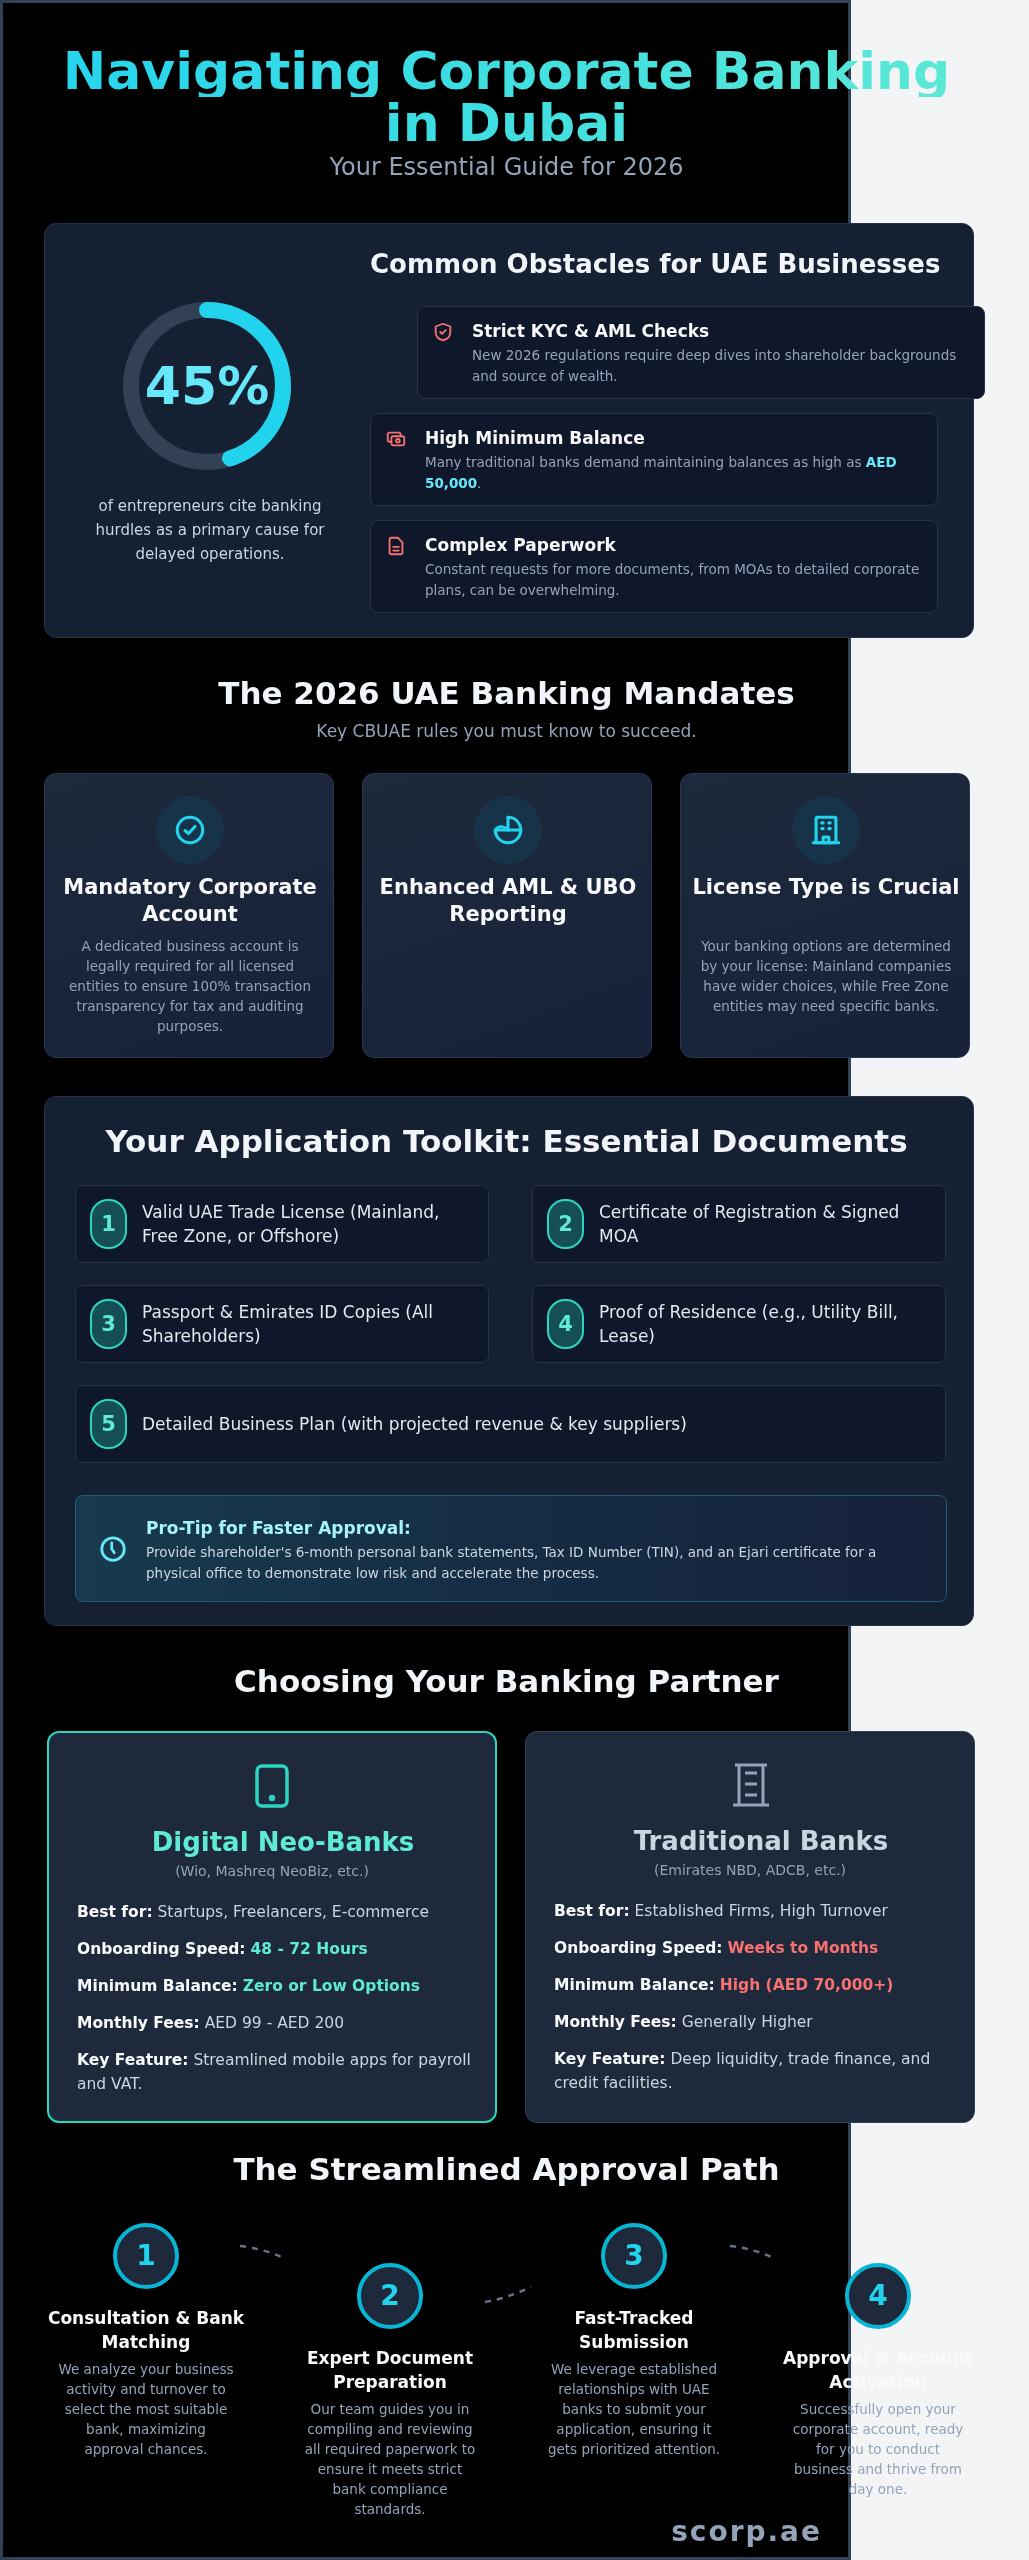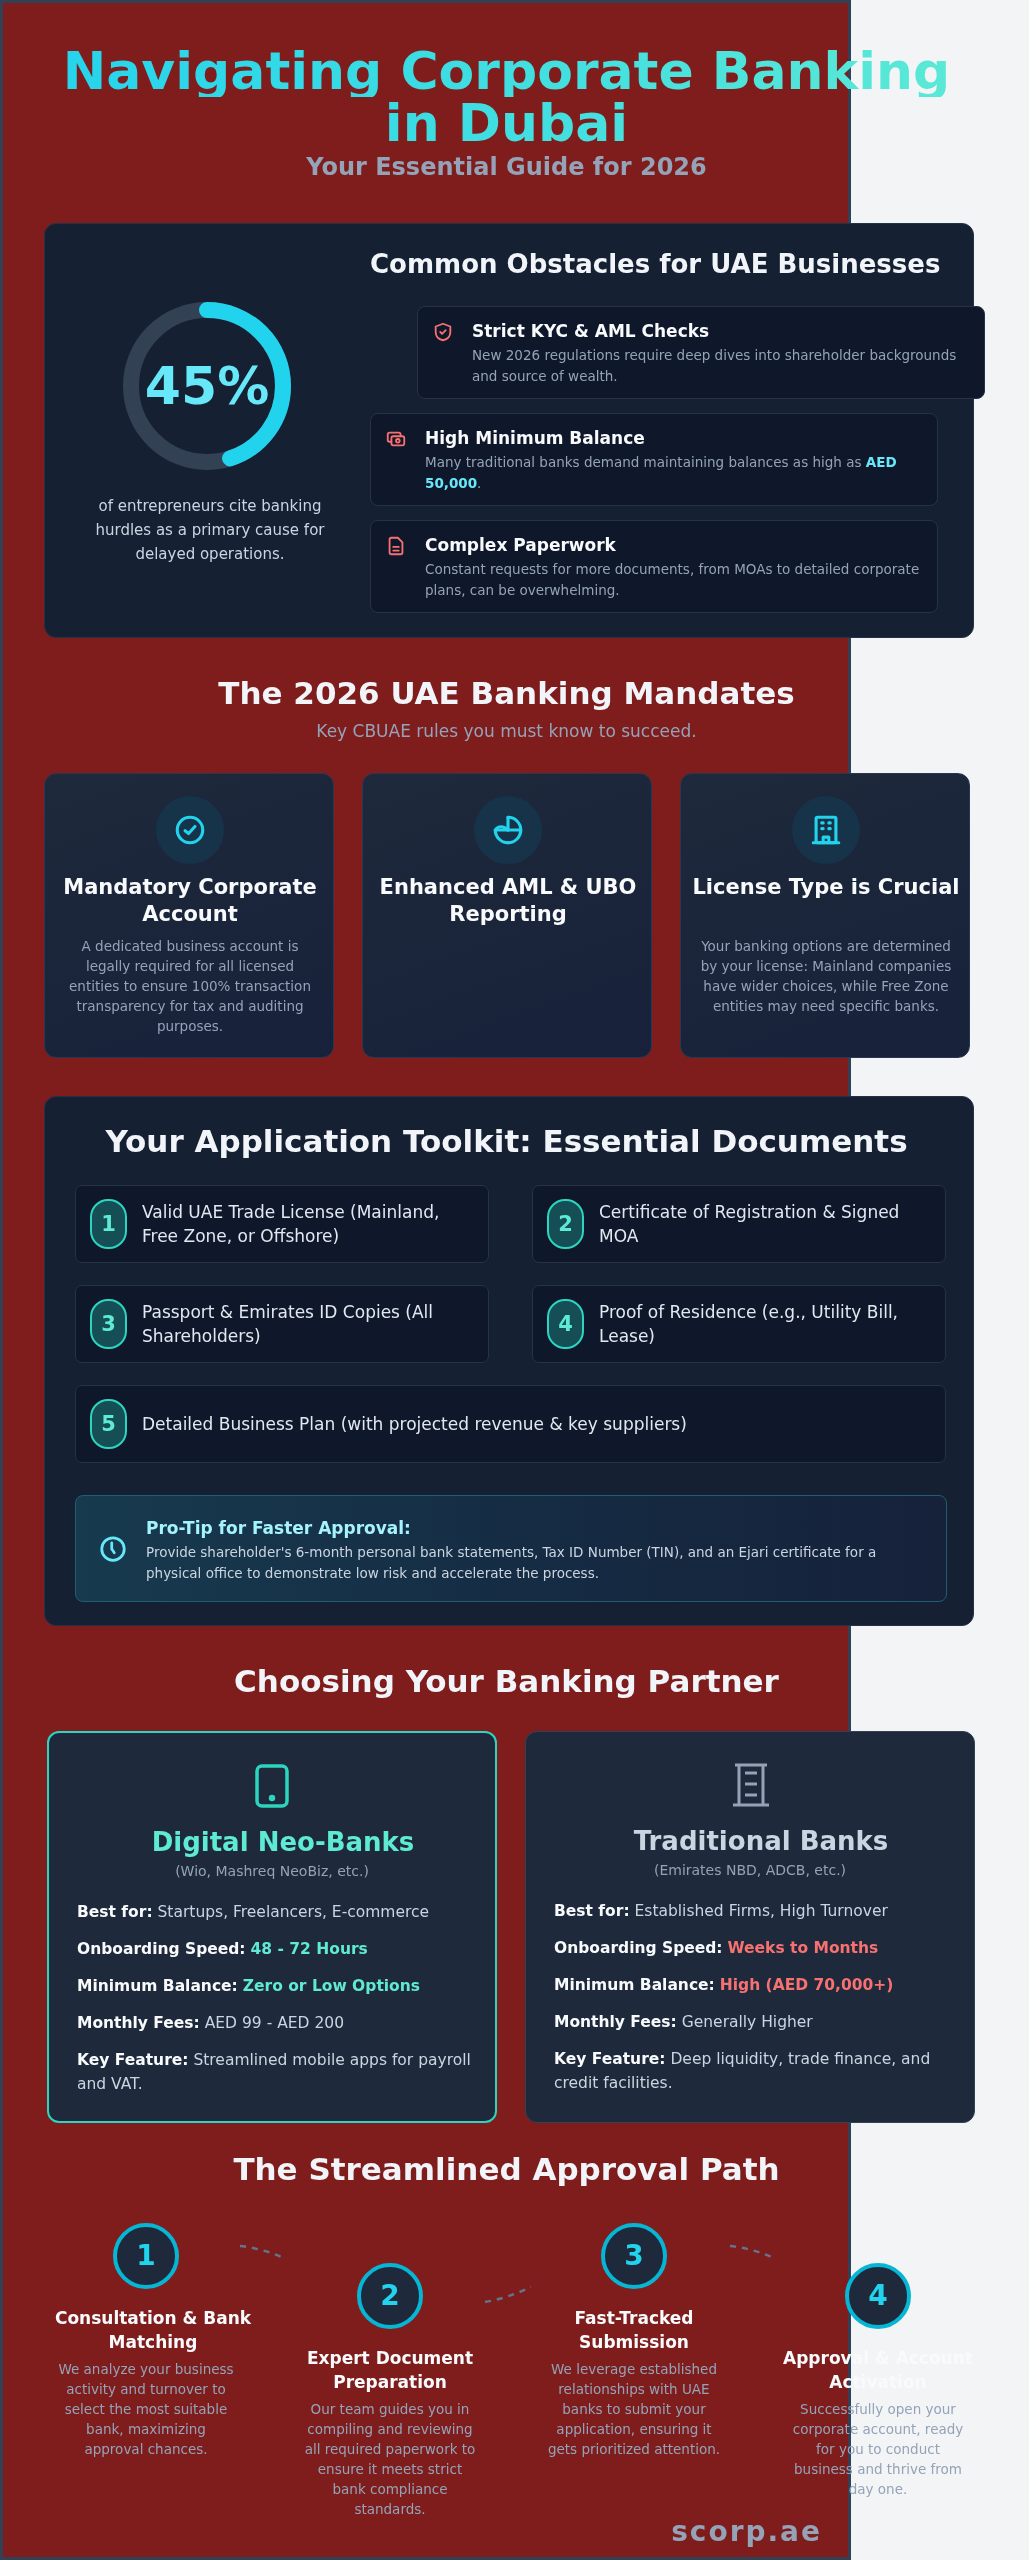--- a/index.html
+++ b/index.html
@@ -1,28 +1,28 @@
 <!DOCTYPE html>
 <html><head>
 <meta charset="utf-8">
 <style>
   * { box-sizing: border-box; margin: 0; padding: 0; }
   html, body { width: 1029px; height: 2560px; background: #f3f4f6; overflow: hidden; }
   body { font-family: "DejaVu Sans", sans-serif; color: #e2e8f0; }
   .frame {
     position: absolute; left: 0; top: 0; width: 851px; height: 2560px;
-    background: #7f1d1d; border: 3px solid #334155;
+    background: #000000; border: 3px solid #334155;
   }
   .title {
     position: absolute; left: 0; width: 1007px; text-align: center;
     font-size: 52px; font-weight: bold; line-height: 52px;
     background: linear-gradient(90deg, #22d3ee, #5eead4);
     -webkit-background-clip: text; background-clip: text; color: transparent;
   }
-  .subtitle { position: absolute; left: 0; width: 1007px; text-align: center; top: 150px; font-size: 24px; color: #94a3b8; font-weight: 700; }
+  .subtitle { position: absolute; left: 0; width: 1007px; text-align: center; top: 150px; font-size: 24px; color: #94a3b8; font-weight: 400; }
   .card { position: absolute; background: #162033; border: 1px solid #243149; border-radius: 12px; }
   .section-h { position: absolute; left: 0; width: 1007px; text-align: center; font-weight: bold; font-size: 31px; color: #f1f5f9; }
   .section-sub { position: absolute; left: 0; width: 1007px; text-align: center; font-size: 17px; color: #94a3b8; }
 
   
   .donut { position: absolute; left: 77px; top: 77px; width: 170px; height: 170px; }
   .donut-label { position: absolute; left: 0; top: 55px; width: 170px; text-align: center; font-size: 52px; font-weight: bold; color: #67e8f9; }
   .obst-caption { position: absolute; left: 40px; top: 270px; width: 250px; text-align: center; font-size: 15px; line-height: 24px; color: #cbd5e1; }
   .obst-title { position: absolute; left: 325px; top: 25px; font-size: 26px; font-weight: bold; color: #f1f5f9; }
   .obst-item { position: absolute; left: 325px; width: 568px; height: 93px; background: #0f172a; border: 1px solid #263248; border-radius: 8px; }
@@ -222,21 +222,21 @@
   </svg>
   <svg class="connector" style="left:480px; top:2282px;" width="50" height="20">
     <path d="M2 17 C20 14, 35 8, 48 2" stroke="#64748b" stroke-width="2.5" stroke-dasharray="6 6" fill="none"></path>
   </svg>
   <svg class="connector" style="left:725px; top:2240px;" width="50" height="20">
     <path d="M2 3 C20 5, 35 10, 48 16" stroke="#64748b" stroke-width="2.5" stroke-dasharray="6 6" fill="none"></path>
   </svg>
 
   <div class="step" style="left:38px; top:2220px;">
     <div class="step-circle" style="top:0;">1</div>
-    <div class="step-h" style="top:83px;margin-left:7px;">Consultation &amp; Bank Matching</div>
+    <div class="step-h" style="top:83px;">Consultation &amp; Bank Matching</div>
     <div class="step-p" style="top:136px;">We analyze your business activity and turnover to select the most suitable bank, maximizing approval chances.</div>
   </div>
   <div class="step" style="left:282px; top:2260px;">
     <div class="step-circle" style="top:0;">2</div>
     <div class="step-h" style="top:83px;">Expert Document Preparation</div>
     <div class="step-p" style="top:136px;">Our team guides you in compiling and reviewing all required paperwork to ensure it meets strict bank compliance standards.</div>
   </div>
   <div class="step" style="left:526px; top:2220px;">
     <div class="step-circle" style="top:0;">3</div>
     <div class="step-h" style="top:83px;">Fast-Tracked Submission</div>

